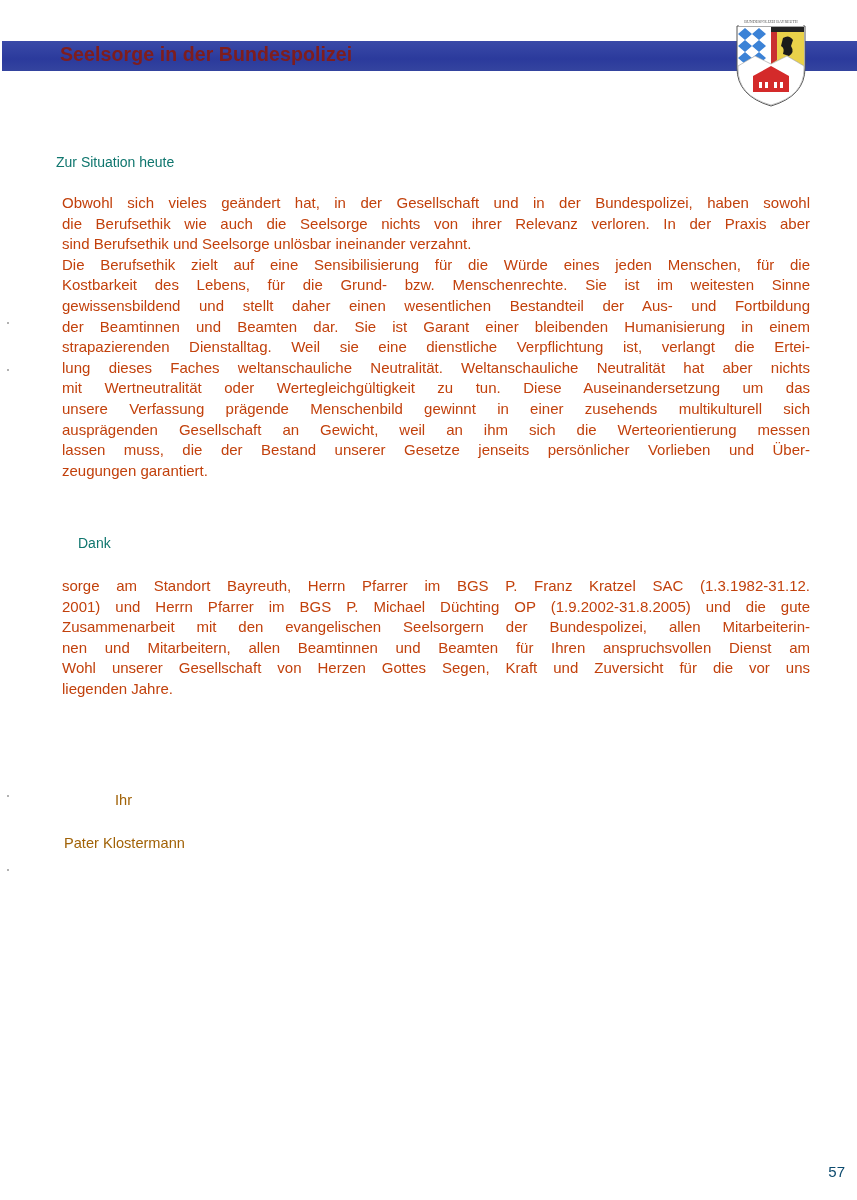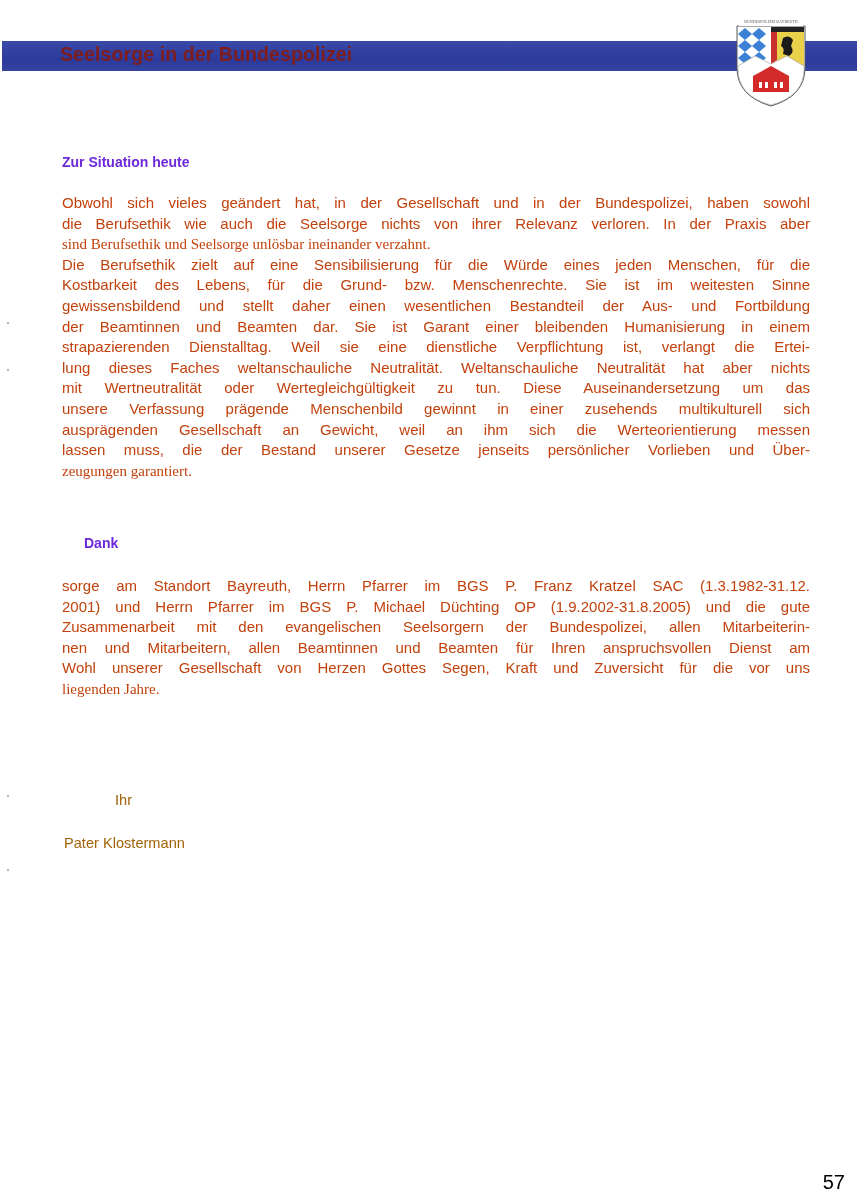--- a/index.html
+++ b/index.html
@@ -3,27 +3,27 @@
   <meta charset="utf-8">
   <style>
     html, body { margin: 0; padding: 0; background: #ffffff; }
     body { width: 857px; height: 1200px; position: relative; overflow: hidden;
            font-family: "Liberation Sans", sans-serif; color: #1c1c1c; }
     .banner { position: absolute; left: 2px; top: 41px; width: 855px; height: 30px;
               background: linear-gradient(#3a4aa8, #2b3a9c 60%, #34449f); }
     .banner-title { position: absolute; left: 60px; top: 43px; font-size: 19.5px; font-weight: bold;
                     color: #7f1d1d; letter-spacing: 0.1px; }
     .crest { position: absolute; left: 733px; top: 16px; width: 76px; height: 92px; }
-    .heading { position: absolute; left: 62px; font-size: 14px; font-weight: bold; color: #6d28d9; }
+    .heading { position: absolute; left: 56px; font-size: 14px; font-weight: normal; color: #0f766e; }
     .para { position: absolute; left: 62px; width: 748px; font-size: 15px; line-height: 20.6px;
             color: #c2410c; }
     .para .ln { display: block; text-align: justify; text-align-last: justify; white-space: nowrap; }
-    .para .ln.last { text-align-last: left; font-family: Liberation Serif, serif; }
+    .para .ln.last { text-align-last: left; }
     .sig { position: absolute; font-size: 14.6px; color: #a16207; }
-    .page-num { position: absolute; right: 12px; top: 1163px; font-size: 20px; color: #000000; margin-top: 8px; }
+    .page-num { position: absolute; right: 12px; top: 1163px; font-size: 15px; color: #0c4a6e; }
     .speck { position: absolute; width: 2px; height: 2px; background: #999; border-radius: 1px; }
   </style>
 </head>
 <body>
 
 <div class="banner"></div>
 <div class="banner-title">Seelsorge in der Bundespolizei</div>
 
 <svg class="crest" viewBox="0 0 76 92">
   <path d="M4 10 H72 V52 Q72 80 38 90 Q4 80 4 52 Z" fill="#ffffff" stroke="#555" stroke-width="1"></path>

